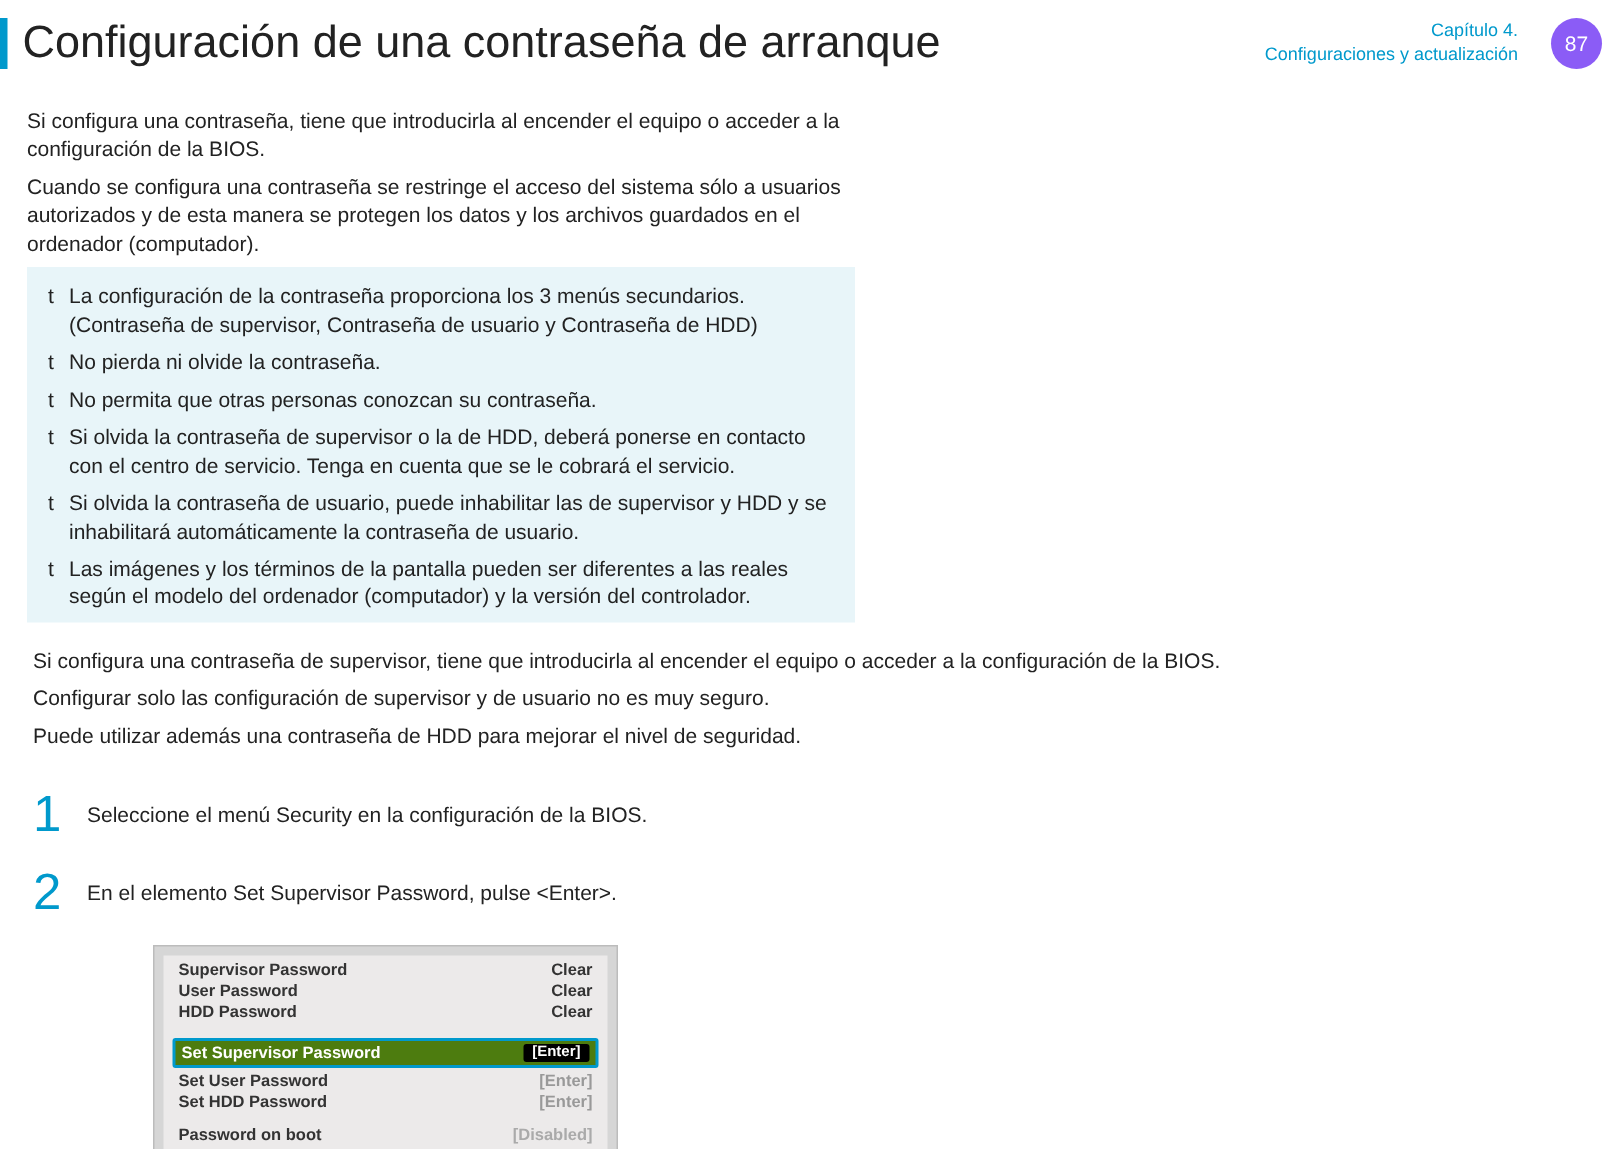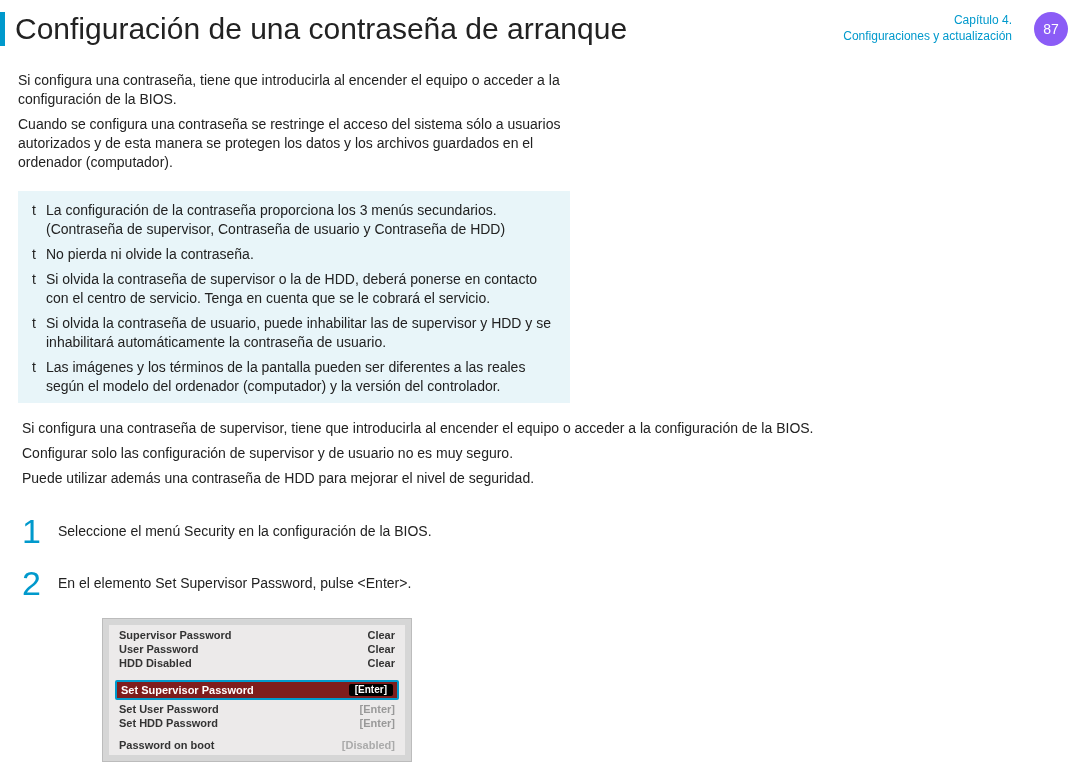--- a/index.html
+++ b/index.html
@@ -64,21 +64,21 @@
   .col-left { max-width: 560px; padding-right: 8px; }
   .col-right { padding-left: 4px; }
   p.body {
     font-size: 14px;
     line-height: 1.35;
     margin-bottom: 6px;
   }
   .notes-box {
     background: #e8f5f9;
     padding: 10px 14px 2px 14px;
-    margin-top: 20px;
+    margin-top: 7px;
   }
   .notes-box ul { list-style: none; }
   .notes-box li {
     font-size: 14px;
     line-height: 1.35;
     margin-bottom: 6px;
     padding-left: 14px;
     position: relative;
   }
   .notes-box li::before {
@@ -122,21 +122,21 @@
     display: flex;
     justify-content: space-between;
     font-size: 11px;
     font-weight: bold;
     color: #333;
     padding: 1px 0;
   }
   .bios-row .val { color: #333; }
   .bios-sep { height: 8px; }
   .bios-highlight {
-    background: #7f1d1d;
+    background: #4d7c0f;
     color: #fff;
     border: 2px solid #0099cc;
     border-radius: 2px;
     padding: 2px 4px;
     margin: 2px -4px;
     display: flex;
     justify-content: space-between;
     font-size: 11px;
     font-weight: bold;
   }
@@ -169,20 +169,21 @@
 <div class="content">
 
   <div class="col col-left">
     <p class="body">Si conﬁgura una contraseña, tiene que introducirla al encender el equipo o acceder a la conﬁguración de la BIOS.</p>
     <p class="body">Cuando se conﬁgura una contraseña se restringe el acceso del sistema sólo a usuarios autorizados y de esta manera se protegen los datos y los archivos guardados en el ordenador (computador).</p>
 
     <div class="notes-box">
       <ul>
         <li>La conﬁguración de la contraseña proporciona los 3 menús secundarios. (Contraseña de supervisor, Contraseña de usuario y Contraseña de HDD)</li>
         <li>No pierda ni olvide la contraseña.</li>
+        <li>No permita que otras personas conozcan su contraseña.</li>
         <li>Si olvida la contraseña de supervisor o la de HDD, deberá ponerse en contacto con el centro de servicio. Tenga en cuenta que se le cobrará el servicio.</li>
         <li>Si olvida la contraseña de usuario, puede inhabilitar las de supervisor y HDD y se inhabilitará automáticamente la contraseña de usuario.</li>
         <li>Las imágenes y los términos de la pantalla pueden ser diferentes a las reales según el modelo del ordenador (computador) y la versión del controlador.</li>
       </ul>
     </div>
   </div>
 
   <div class="col col-right">
     <p class="body">Si conﬁgura una contraseña de supervisor, tiene que introducirla al encender el equipo o acceder a la conﬁguración de la BIOS.</p>
     <p class="body">Conﬁgurar solo las conﬁguración de supervisor y de usuario no es muy seguro.</p>
@@ -203,21 +204,21 @@
       <div class="bios-inner">
         <div class="bios-row">
           <span>Supervisor Password</span>
           <span class="val">Clear</span>
         </div>
         <div class="bios-row">
           <span>User Password</span>
           <span class="val">Clear</span>
         </div>
         <div class="bios-row">
-          <span>HDD Disabled</span>
+          <span>HDD Password</span>
           <span class="val">Clear</span>
         </div>
         <div class="bios-sep"></div>
         <div class="bios-highlight">
           <span>Set Supervisor Password</span>
           <span class="val-btn">[Enter]</span>
         </div>
         <div class="bios-row dim">
           <span>Set User Password</span>
           <span class="val">[Enter]</span>

